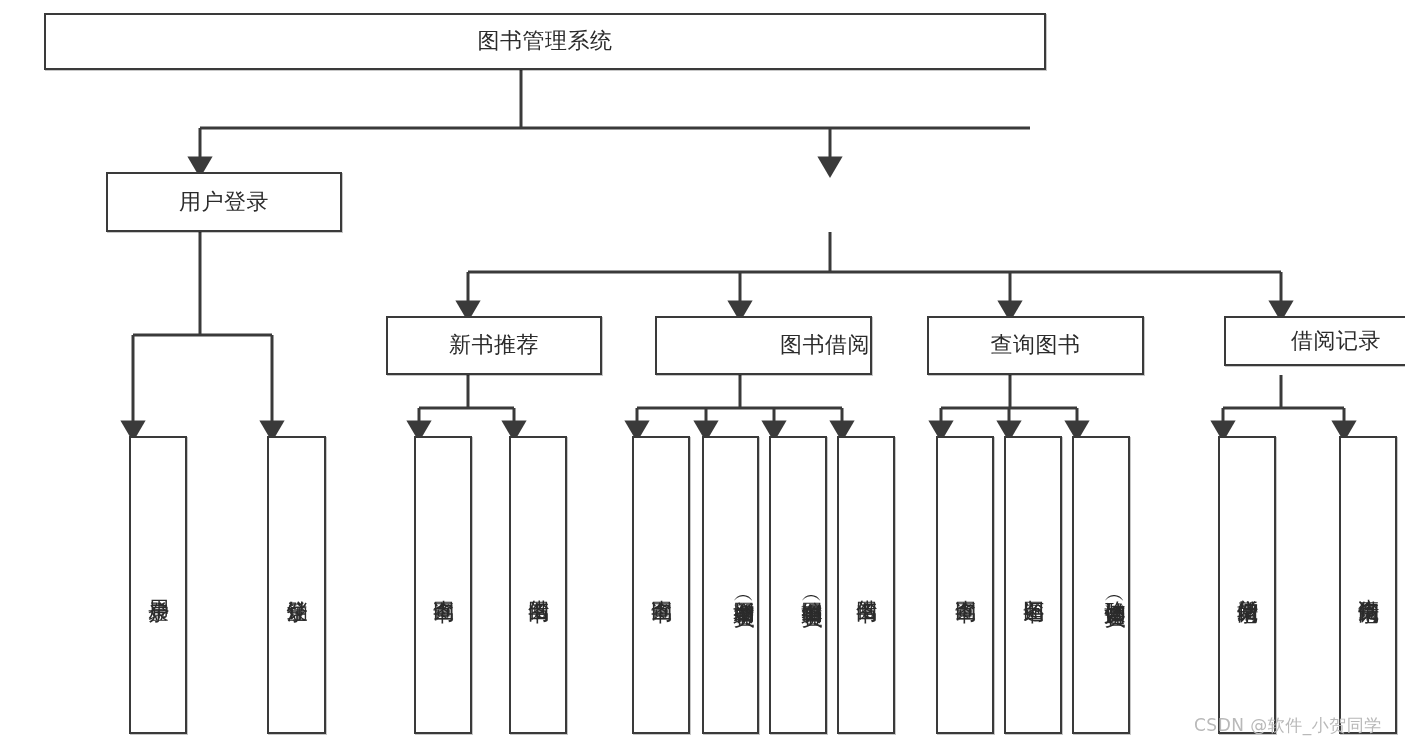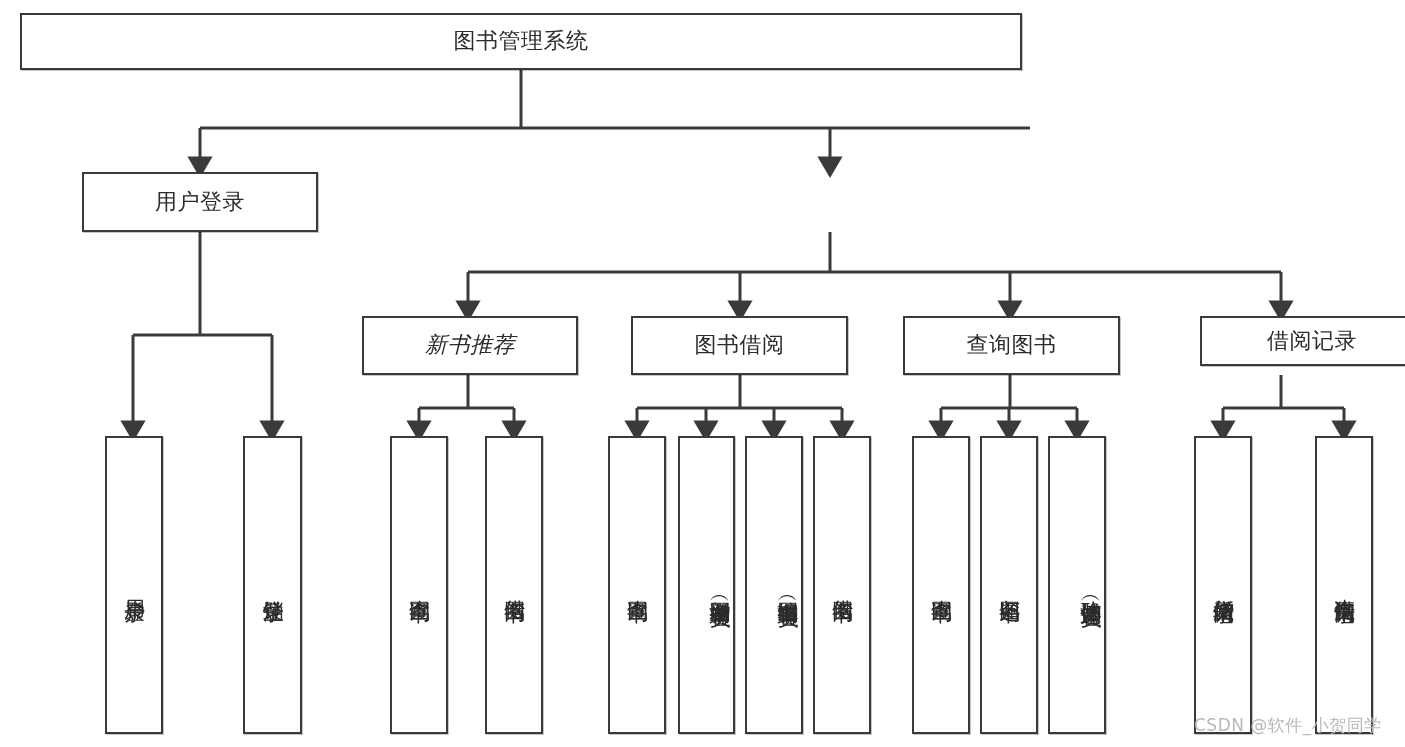--- a/index.html
+++ b/index.html
@@ -29,20 +29,21 @@
   .node {
     position: absolute;
     box-sizing: border-box;
     border: 2px solid #3a3a3a;
     background: #ffffff;
     display: flex;
     align-items: center;
     justify-content: center;
     color: #2b2b2b;
     box-shadow: 1px 1px 0 rgba(0,0,0,0.22);
+    margin-left: 24px;
   }
   .node-h {
     font-size: 22px;
     line-height: 1.2;
     letter-spacing: 0.5px;
     white-space: nowrap;
   }
   .node-v {
     writing-mode: vertical-rl;
     text-orientation: upright;
@@ -122,24 +123,24 @@
   </svg>
 
   <div class="node node-h" style="left: 20px; top: 13px; width: 1002px; height: 57px;">
       <span>图书管理系统</span>
     </div>
 
   <div class="node node-h" style="left: 82px; top: 172px; width: 236px; height: 60px;">
       <span>用户登录</span>
     </div>
 
-  <div class="node node-h" style="left: 362px; top: 316px; width: 216px; height: 59px; font-style: italic;">
+  <div class="node node-h" style="left: 362px; top: 316px; width: 216px; height: 59px;">
       <span>新书推荐</span>
     </div>
-  <div class="node node-h" style="left: 631px; top: 316px; width: 217px; height: 59px;">
+  <div class="node node-h" style="left: 631px; top: 316px; width: 217px; height: 59px; justify-content: flex-end;">
       <span>图书借阅</span>
     </div>
   <div class="node node-h" style="left: 903px; top: 316px; width: 217px; height: 59px;">
       <span>查询图书</span>
     </div>
   <div class="node node-h" style="left: 1200px; top: 316px; width: 216px; height: 50px; padding-left: 8px;">
       <span>借阅记录</span>
     </div>
 
   <div class="node node-v v-center" style="left: 105px; top: 436px; width: 58px; height: 298px;">

